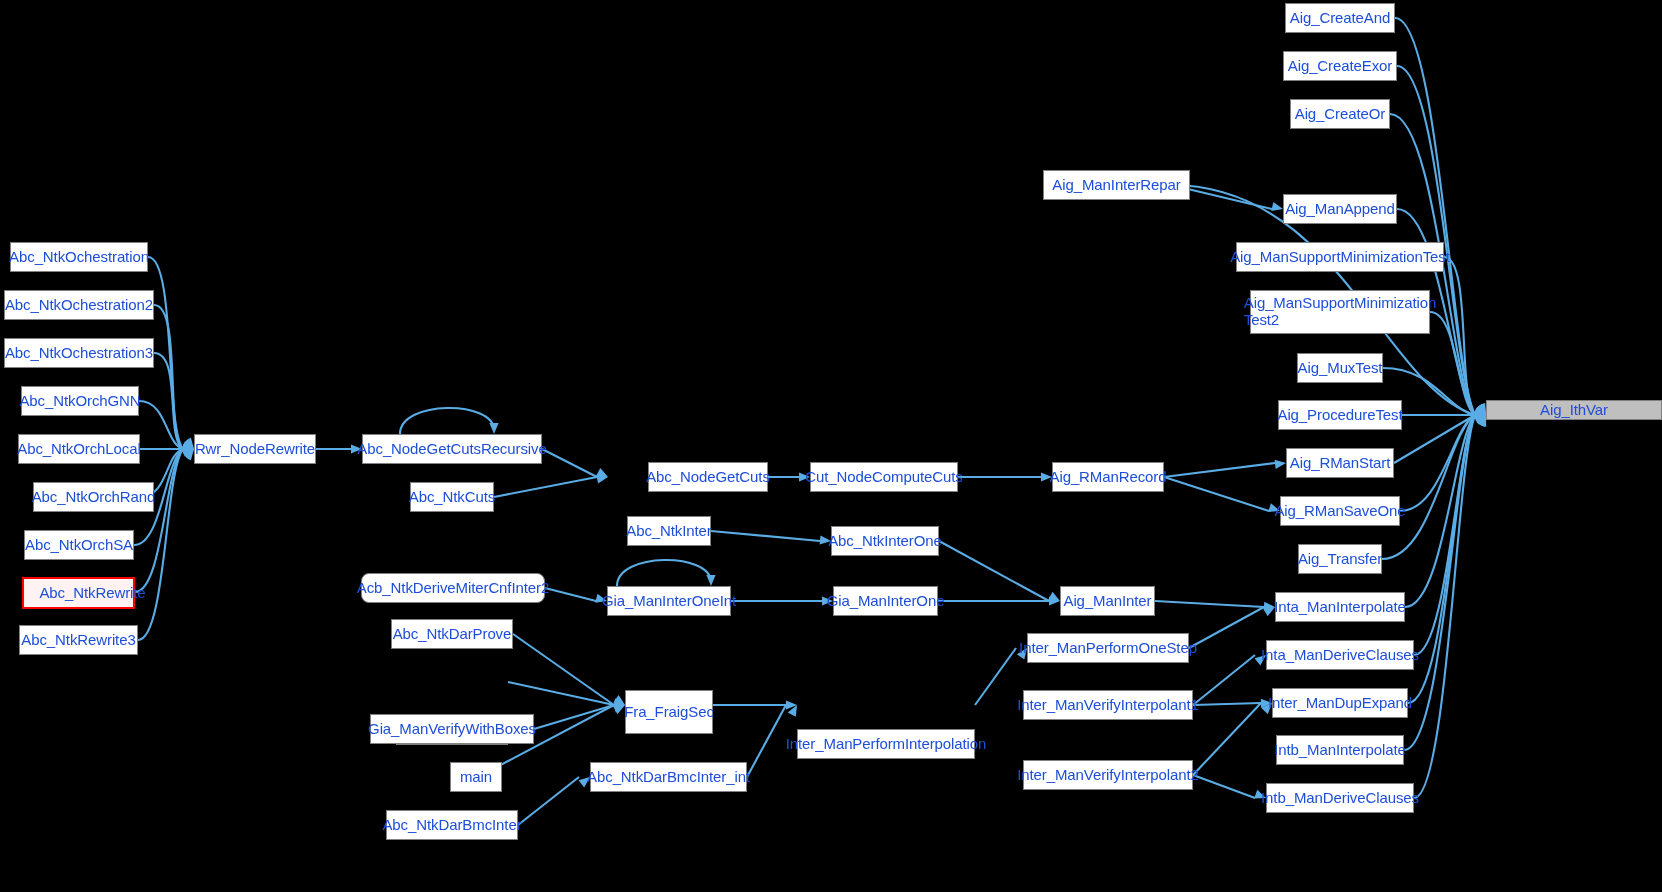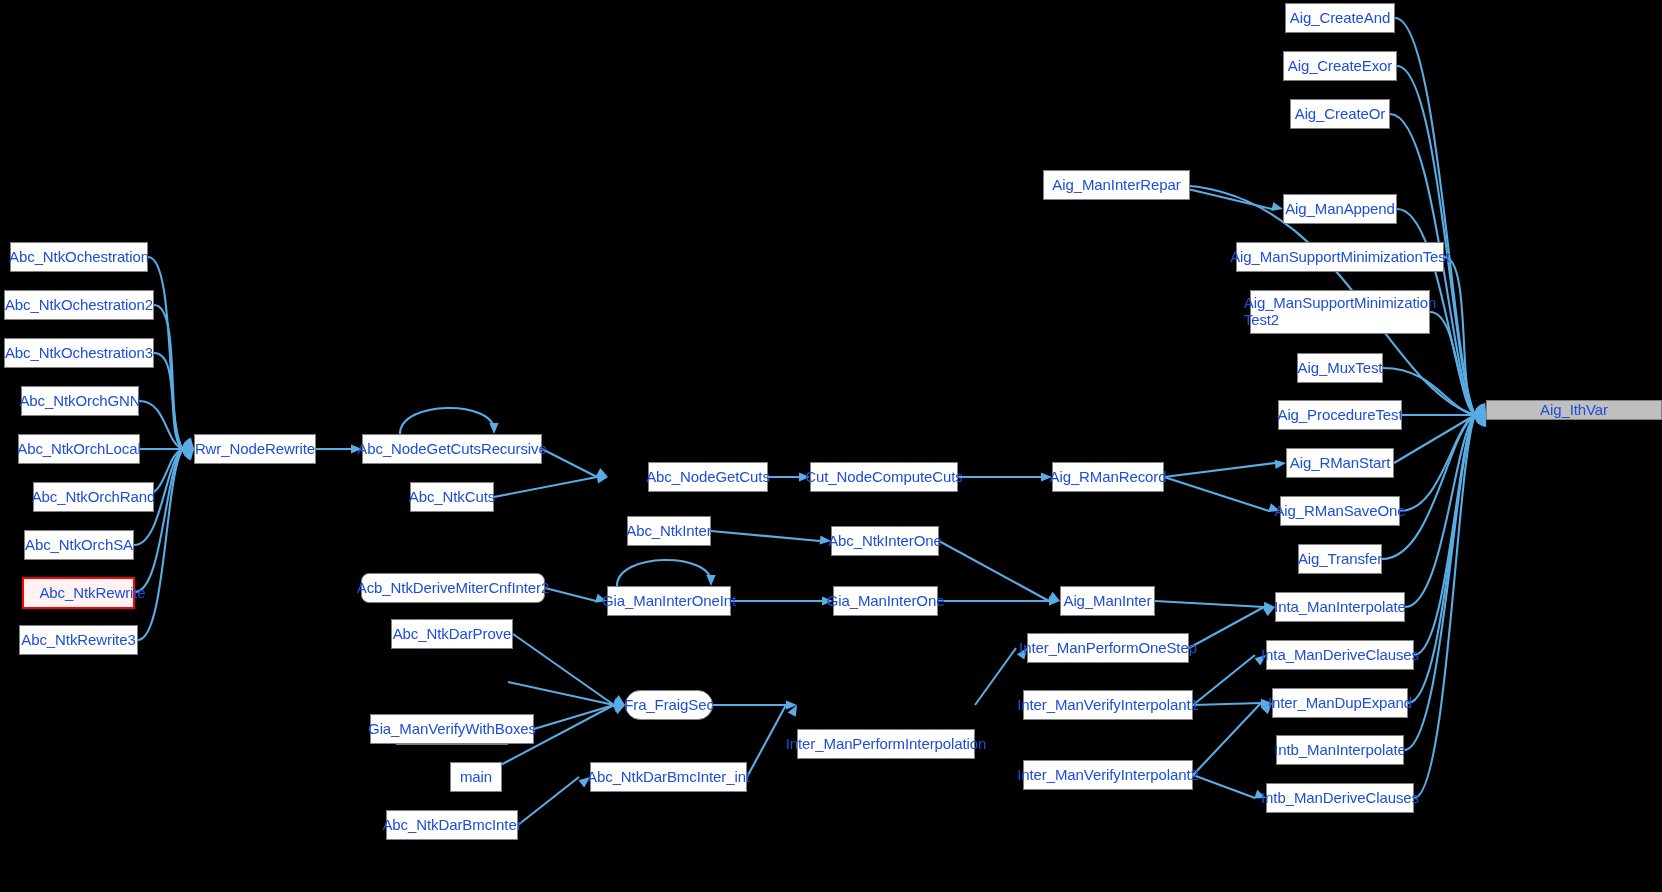--- a/index.html
+++ b/index.html
@@ -172,21 +172,21 @@
     <div class="node" style="left: 831px; top: 526px; width: 108px; height: 30px;">Abc_NtkInterOne</div>
     <div class="node" style="left: 361px; top: 573px; width: 184px; height: 30px; border-radius: 8px;">Acb_NtkDeriveMiterCnfInter2</div>
     <div class="node" style="left: 607px; top: 586px; width: 124px; height: 30px;">Gia_ManInterOneInt</div>
     <div class="node" style="left: 833px; top: 586px; width: 105px; height: 30px;">Gia_ManInterOne</div>
     <div class="node" style="left: 1060px; top: 586px; width: 95px; height: 30px;">Aig_ManInter</div>
     <div class="node" style="left: 391px; top: 619px; width: 122px; height: 30px;">Abc_NtkDarProve</div>
     <div class="node" style="left: 396px; top: 667px; width: 112px; height: 30px; margin-top: 48px;">Abc_NtkDarSec</div>
     <div class="node" style="left: 370px; top: 714px; width: 164px; height: 30px;">Gia_ManVerifyWithBoxes</div>
     <div class="node" style="left: 426px; top: 762px; width: 52px; height: 30px; margin-left: 24px;">main</div>
     <div class="node" style="left: 386px; top: 810px; width: 132px; height: 30px;">Abc_NtkDarBmcInter</div>
-    <div class="node" style="left: 625px; top: 690px; width: 88px; height: 30px; border-radius: 15px;">Fra_FraigSec</div>
+    <div class="node" style="left: 625px; top: 690px; width: 88px; height: 44px;">Fra_FraigSec</div>
     <div class="node" style="left: 590px; top: 762px; width: 157px; height: 30px;">Abc_NtkDarBmcInter_int</div>
     <div class="node" style="left: 797px; top: 690px; width: 178px; height: 30px; margin-top: 39px;">Inter_ManPerformInterpolation</div>
     <div class="node" style="left: 1027px; top: 633px; width: 162px; height: 30px;">Inter_ManPerformOneStep</div>
     <div class="node" style="left: 1023px; top: 690px; width: 170px; height: 30px;">Inter_ManVerifyInterpolant1</div>
     <div class="node" style="left: 1023px; top: 760px; width: 170px; height: 30px;">Inter_ManVerifyInterpolant2</div>
     <div class="node" style="left: 1043px; top: 170px; width: 147px; height: 30px;">Aig_ManInterRepar</div>
     <div class="node" style="left: 1285px; top: 3px; width: 110px; height: 30px;">Aig_CreateAnd</div>
     <div class="node" style="left: 1283px; top: 51px; width: 114px; height: 30px;">Aig_CreateExor</div>
     <div class="node" style="left: 1290px; top: 99px; width: 100px; height: 30px;">Aig_CreateOr</div>
     <div class="node" style="left: 1283px; top: 194px; width: 114px; height: 30px;">Aig_ManAppend</div>

